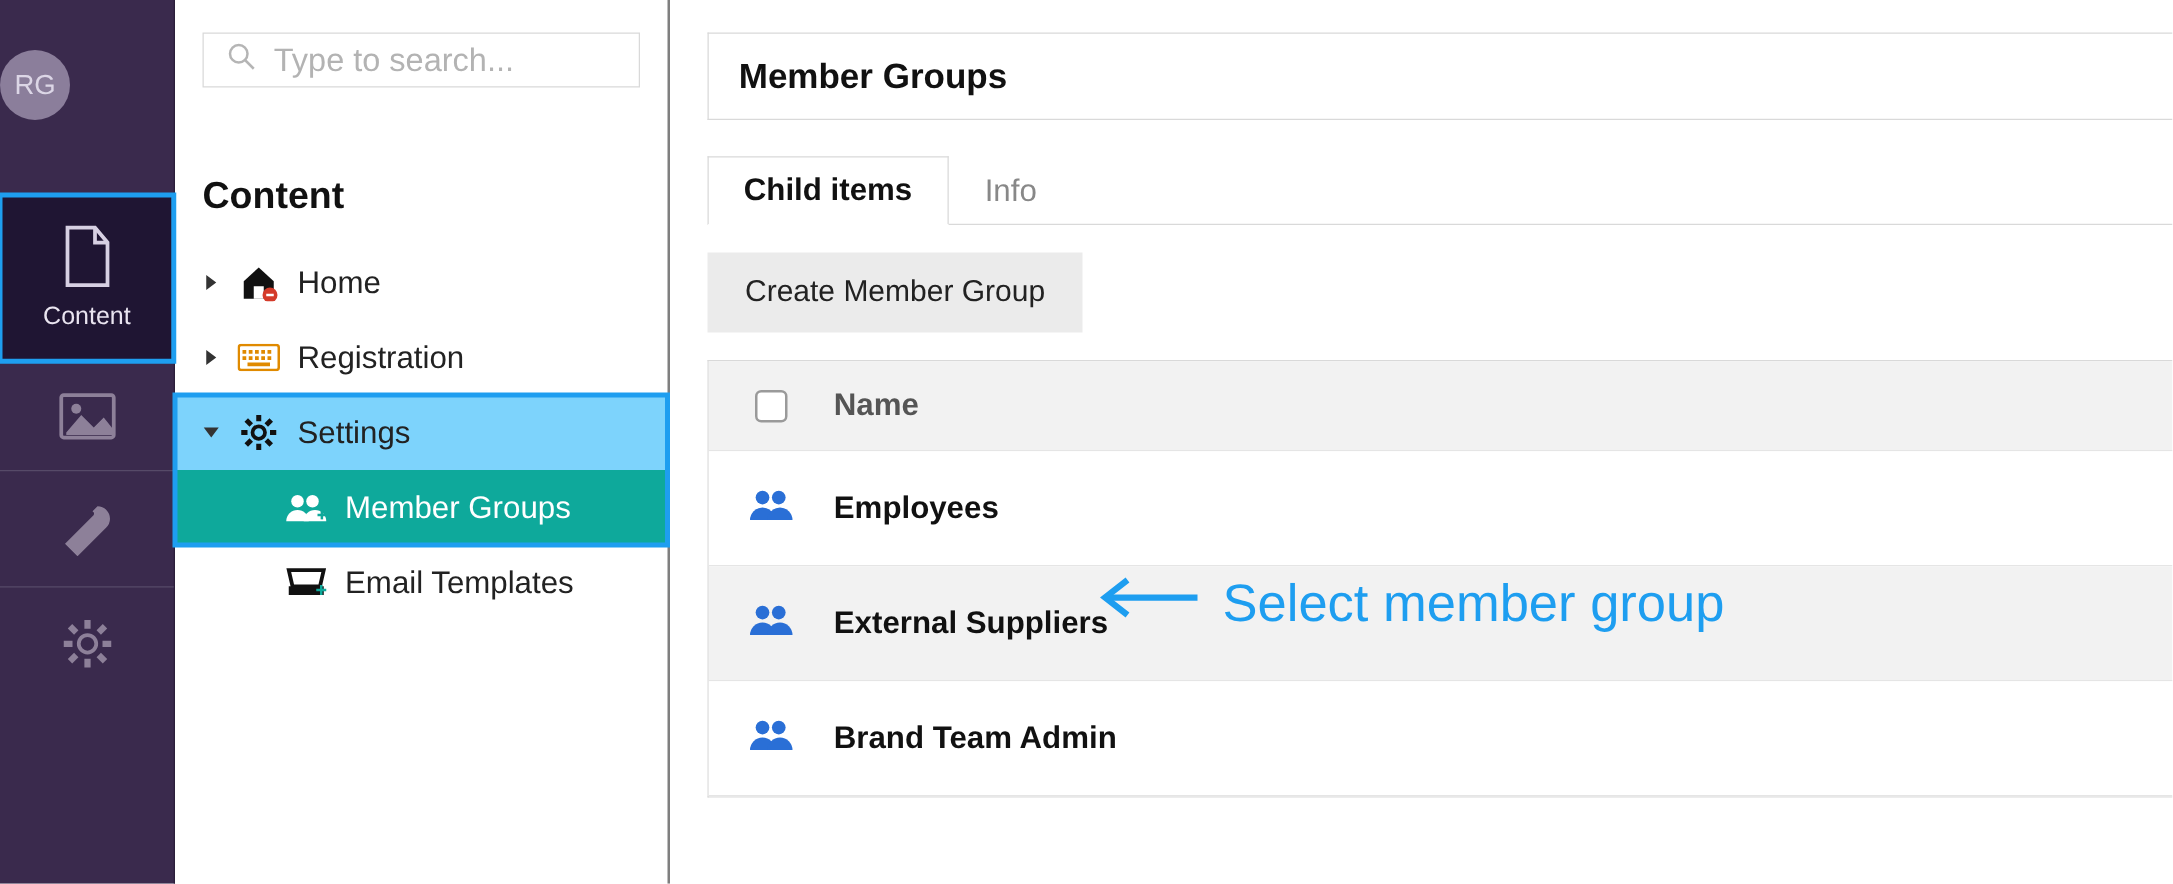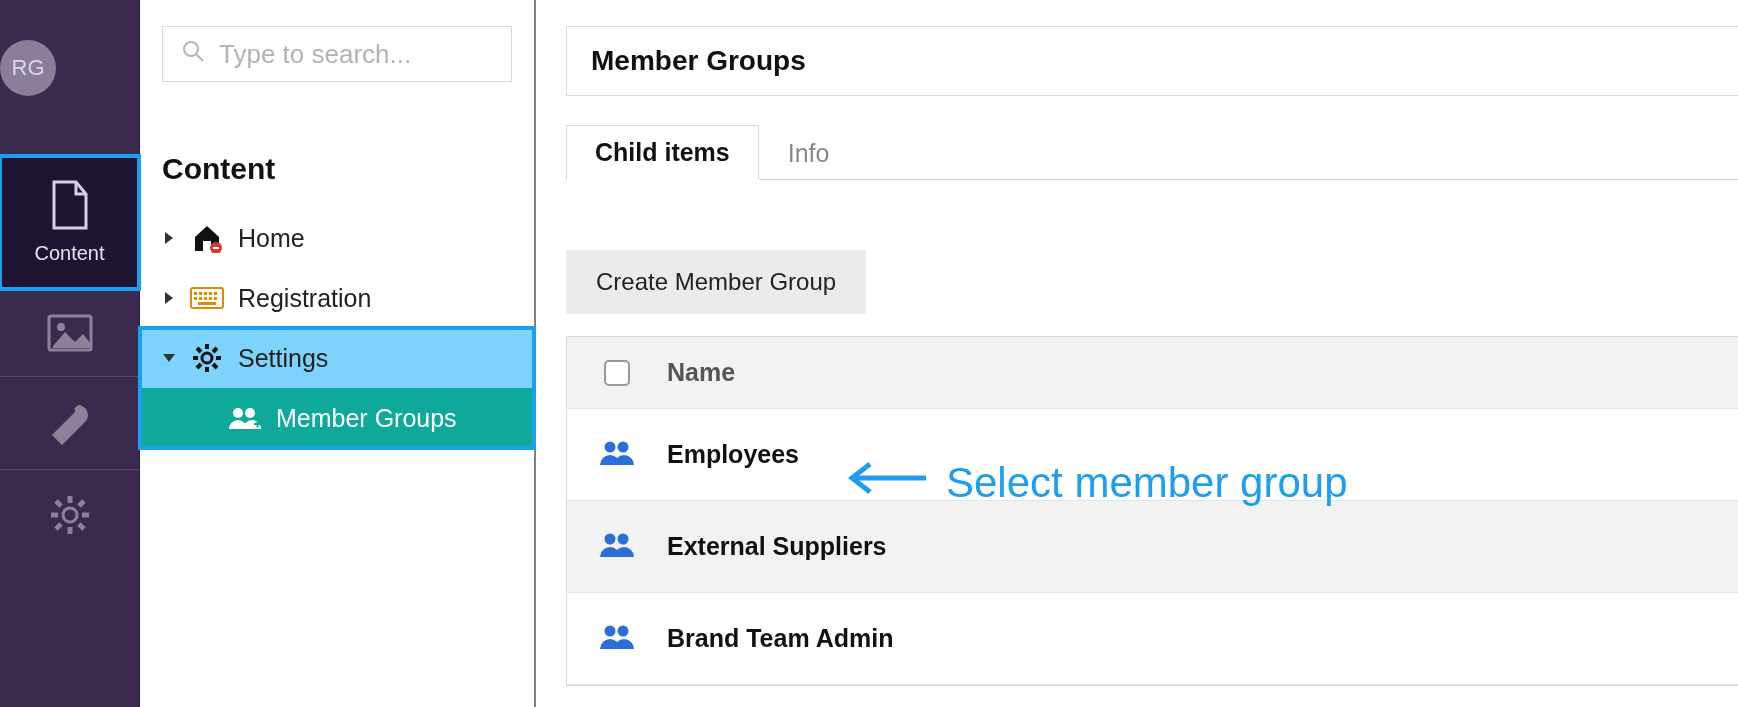--- a/index.html
+++ b/index.html
@@ -12,21 +12,21 @@
   .rail-item { width: 100%; display: flex; flex-direction: column; align-items: center; justify-content: center; padding: 24px 0; position: relative; }
   .rail-item.active { background: #1f1533; }
   .rail-item.highlighted { outline: 4px solid #1e9ef0; outline-offset: -2px; }
   .rail-item svg { display: block; }
   .rail-label { margin-top: 12px; font-size: 20px; color: #e9e4f0; }
   .rail-sep { width: 100%; height: 1px; background: #564a68; }
 
   
   .tree-panel { width: 396px; border-right: 2px solid #7f7f7f; display: flex; flex-direction: column; background: #fff; }
   .search-wrap { padding: 26px 22px 40px 22px; }
-  .search-box { width: 100%; height: 56px; border: 1px solid #d9d9d9; display: flex; align-items: center; padding: 0 18px; color: #a8a8a8; font-size: 26px; }
+  .search-box { width: 100%; height: 44px; border: 1px solid #d9d9d9; display: flex; align-items: center; padding: 0 18px; color: #a8a8a8; font-size: 26px; }
   .search-box svg { margin-right: 14px; flex-shrink: 0; }
   .search-input { border: none; outline: none; font-size: 26px; color: #333; width: 100%; }
   .search-input::placeholder { color: #b3b3b3; }
 
   .tree-title { padding: 30px 22px 22px 22px; font-size: 30px; font-weight: 700; color: #111; }
 
   .tree { font-size: 25px; color: #222; }
   .tree-row { display: flex; align-items: center; height: 60px; padding-left: 22px; }
   .caret { width: 14px; display: flex; justify-content: center; margin-right: 14px; }
   .caret svg { display: block; }
@@ -39,35 +39,35 @@
   .hl-group { outline: 4px solid #1e9ef0; outline-offset: -2px; margin: 0; }
 
   
   .main { flex: 1; display: flex; flex-direction: column; padding-top: 26px; }
   .title-bar { margin: 0 0 28px 30px; border: 1px solid #d9d9d9; border-right: none; padding: 18px 24px; font-size: 28px; font-weight: 700; color: #111; }
   .tabs { display: flex; align-items: flex-end; margin-left: 30px; border-bottom: 1px solid #d9d9d9; margin-right: 0; }
   .tab { padding: 12px 28px; font-size: 25px; color: #888; border: 1px solid transparent; border-bottom: none; position: relative; top: 1px; }
   .tab.active { color: #111; font-weight: 600; border: 1px solid #d9d9d9; border-bottom: 1px solid #fff; background: #fff; }
 
   .toolbar { padding: 22px 0 22px 30px; }
-  .btn-create { display: inline-block; background: #ebebeb; color: #222; font-size: 24px; padding: 18px 30px; border: none; margin-top: 48px; }
+  .btn-create { display: inline-block; background: #ebebeb; color: #222; font-size: 24px; padding: 18px 30px; border: none; }
 
   .table { margin-left: 30px; border: 1px solid #d9d9d9; border-right: none; }
   .t-head, .t-row { display: flex; align-items: center; border-bottom: 1px solid #e5e5e5; }
   .t-head { background: #f2f2f2; height: 72px; }
   .t-row { height: 92px; background: #fff; }
   .t-row.hover { background: #f2f2f2; }
   .col-check { width: 100px; display: flex; justify-content: center; }
   .col-name { flex: 1; display: flex; align-items: center; font-size: 25px; font-weight: 700; color: #111; }
   .t-head .col-name { color: #555; font-weight: 700; }
   .chk { width: 26px; height: 26px; border: 2px solid #9a9a9a; border-radius: 5px; background: #fff; }
   .row-name.underline { }
 
   
-  .annotation { position: absolute; left: 848px; top: 458px; display: flex; align-items: center; color: #1e9ef0; font-size: 42px; pointer-events: none; }
+  .annotation { position: absolute; left: 880px; top: 458px; display: flex; align-items: center; color: #1e9ef0; font-size: 42px; pointer-events: none; }
   .annotation svg { margin-right: 18px; }
 </style>
 </head>
 <body>
 
 <div class="nav-rail">
   <div class="avatar">
     <span>RG</span>
   </div>
 
@@ -216,20 +216,32 @@
               <path d="M1 23 a9 9 0 0 1 18 0 Z" fill="#fff"></path>
               <path d="M15 23 a9 9 0 0 1 18 0 Z" fill="#fff"></path>
               <rect x="26" y="17" width="7" height="2" fill="#0ea99b"></rect>
               <rect x="28.5" y="14.5" width="2" height="7" fill="#0ea99b"></rect>
             </svg>
         </span>
         <span class="tree-label">Member Groups</span>
       </div>
     </div>
 
+    <div class="tree-row level-2">
+      <span class="caret"></span>
+      <span class="tree-icon">
+        <svg width="34" height="26" viewBox="0 0 34 26">
+            <path d="M3 3 H31 L28 16 H6 Z" fill="none" stroke="#111" stroke-width="3"></path>
+            <path d="M3 16 H31 V23 H3 Z" fill="#111"></path>
+            <rect x="25" y="18" width="8" height="2" fill="#0ea99b"></rect>
+            <rect x="28" y="15" width="2" height="8" fill="#0ea99b"></rect>
+          </svg>
+      </span>
+      <span class="tree-label">Email Templates</span>
+    </div>
 
 
   </div>
 </div>
 
 <div class="main">
   <div class="title-bar">Member Groups</div>
 
   <div class="tabs">
     <div class="tab active">Child items</div>

